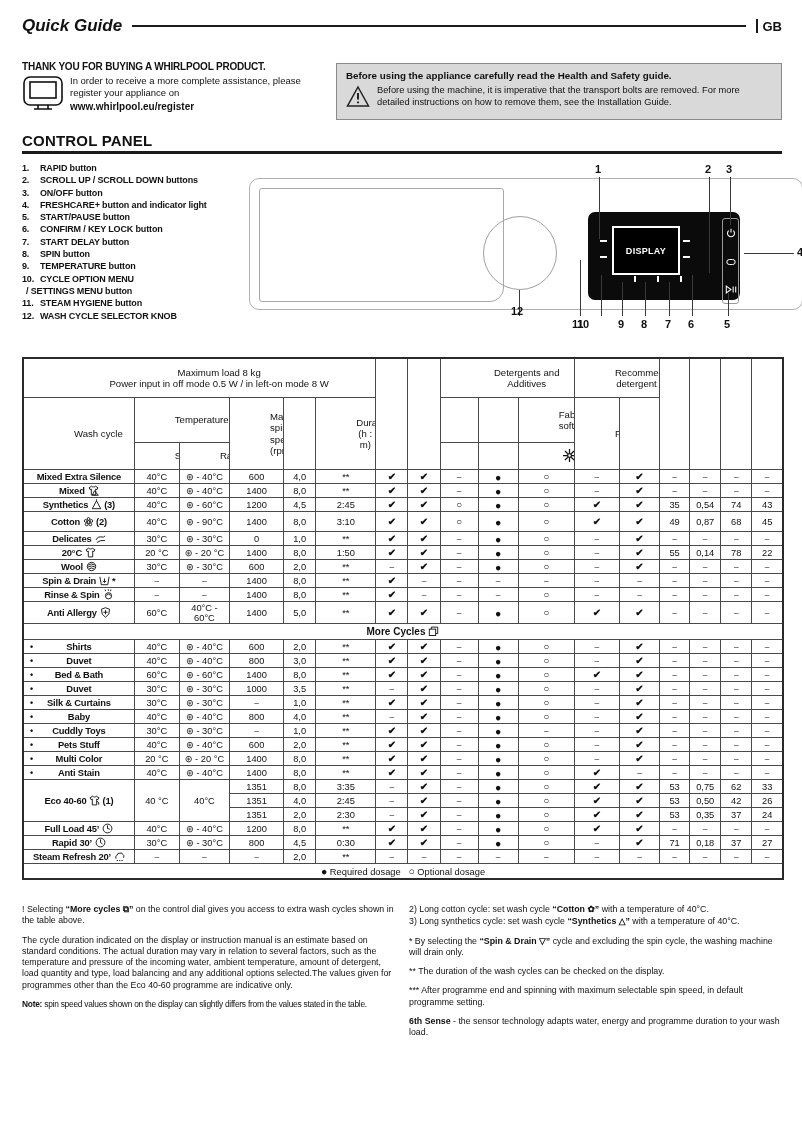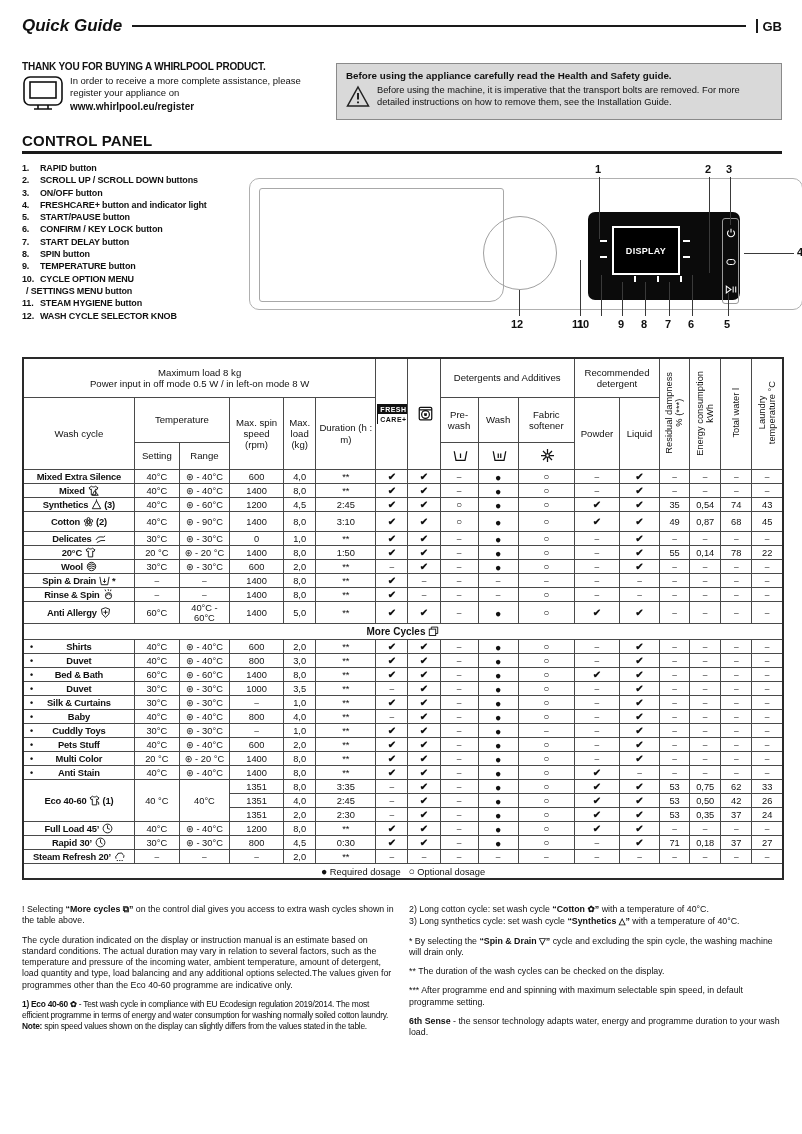--- a/index.html
+++ b/index.html
@@ -44,21 +44,21 @@
   .btnstrip{position:absolute;left:134px;top:6px;width:15px;height:74px;border:1px solid #9a9a9a;border-radius:3px;
             display:flex;flex-direction:column;align-items:center;justify-content:space-between;padding:5px 0;}
   .tick{position:absolute;background:#fff;}
   .callout{position:absolute;font-size:11px;font-weight:bold;}
   .lead{position:absolute;background:#3a3a3a;}
 
   
   table.wct{border-collapse:collapse;margin-top:7px;width:762px;table-layout:fixed;}
   table.wct th,table.wct td{border:1px solid #4a4a4a;padding:0 1px;text-align:center;vertical-align:middle;overflow:hidden;}
   table.wct{border:2px solid #2a2a2a;}
-  table.wct thead th{font-size:9.6px;font-weight:normal;line-height:1.15;}
+  table.wct thead th{font-size:9.6px;font-weight:normal;line-height:1.15;padding-left:40px;}
   th.info{text-align:left;font-weight:bold;font-size:9.8px;padding:3px 5px;line-height:1.25;}
   th.vert{padding:2px 0;}
   th.vert span{writing-mode:vertical-rl;transform:rotate(180deg);white-space:pre-line;font-size:9.3px;line-height:1.1;display:inline-block;max-height:102px;}
   tr.hr1 th{height:38px;}
   tr.hr2 th{height:44px;}
   tr.hr3 th{height:26px;}
   .fc{display:inline-block;font-weight:bold;line-height:1;}
   .fc .fc1{display:block;background:#111;color:#fff;font-size:7px;padding:1.5px 3px;letter-spacing:0.5px;}
   .fc .fc2{display:block;border-left:1.5px solid #111;border-right:1.5px solid #111;font-size:7px;padding:1.5px 1px;color:#111;letter-spacing:0.5px;}
   td{font-size:9.3px;height:13px;}
@@ -235,21 +235,21 @@
       <span class="callout" style="left:478px;top:3px;">2</span>
       <span class="callout" style="left:499px;top:3px;">3</span>
       <span class="callout" style="left:570px;top:86px;">4</span>
       <span class="callout" style="left:497px;top:158px;">5</span>
       <span class="callout" style="left:461px;top:158px;">6</span>
       <span class="callout" style="left:438px;top:158px;">7</span>
       <span class="callout" style="left:414px;top:158px;">8</span>
       <span class="callout" style="left:391px;top:158px;">9</span>
       <span class="callout" style="left:350px;top:158px;">10</span>
       <span class="callout" style="left:345px;top:158px;">11</span>
-      <span class="callout" style="left:284px;top:158px;">12</span>
+      <span class="callout" style="left:284px;top:145px;">12</span>
     </div>
   </div>
 
 
   <table class="wct">
     <colgroup>
       <col style="width:111px">
         <col style="width:45px">
         <col style="width:50px">
         <col style="width:54px">
@@ -861,21 +861,20 @@
         <tr>
           <td colspan="17" class="legend"><b>●</b> Required dosage &nbsp;&nbsp;<b>○</b> Optional dosage</td>
         </tr>
       </tbody>
   </table>
 
   <div class="footnotes">
     <div class="fncol" id="fn-left">
         <p><span>! Selecting </span><b>“More cycles ⧉”</b><span> on the control dial gives you access to extra wash cycles shown in the table above.</span></p>
         <p><span>The cycle duration indicated on the display or instruction manual is an estimate based on standard conditions. The actual duration may vary in relation to several factors, such as the temperature and pressure of the incoming water, ambient temperature, amount of detergent, load quantity and type, load balancing and any additional options selected.The values given for programmes other than the Eco 40-60 programme are indicative only.</span></p>
-        <p class="cond"><b>1) Eco 40-60 ✿</b><span> - Test wash cycle in compliance with EU Ecodesign regulation 2019/2014. The most efficient programme in terms of energy and water consumption for washing normally soiled cotton laundry.</span></p>
         <p class="cond"><b>Note:</b><span> spin speed values shown on the display can slightly differs from the values stated in the table.</span></p>
       </div>
     <div class="fncol" id="fn-right">
         <p class="tight"><span>2)  Long cotton cycle: set wash cycle </span><b>“Cotton ✿”</b><span> with a temperature of 40°C.</span></p>
         <p><span>3)  Long synthetics cycle: set wash cycle </span><b>“Synthetics △”</b><span> with a temperature of 40°C.</span></p>
         <p><span>* By selecting the </span><b>“Spin &amp; Drain ▽”</b><span> cycle and excluding the spin cycle, the washing machine will drain only.</span></p>
         <p><span>**  The duration of the wash cycles can be checked on the display.</span></p>
         <p><span>***  After programme end and spinning with maximum selectable spin speed, in default programme setting.</span></p>
         <p><b>6th Sense</b><span> - the sensor technology adapts water, energy and programme duration to your wash load.</span></p>
       </div>

